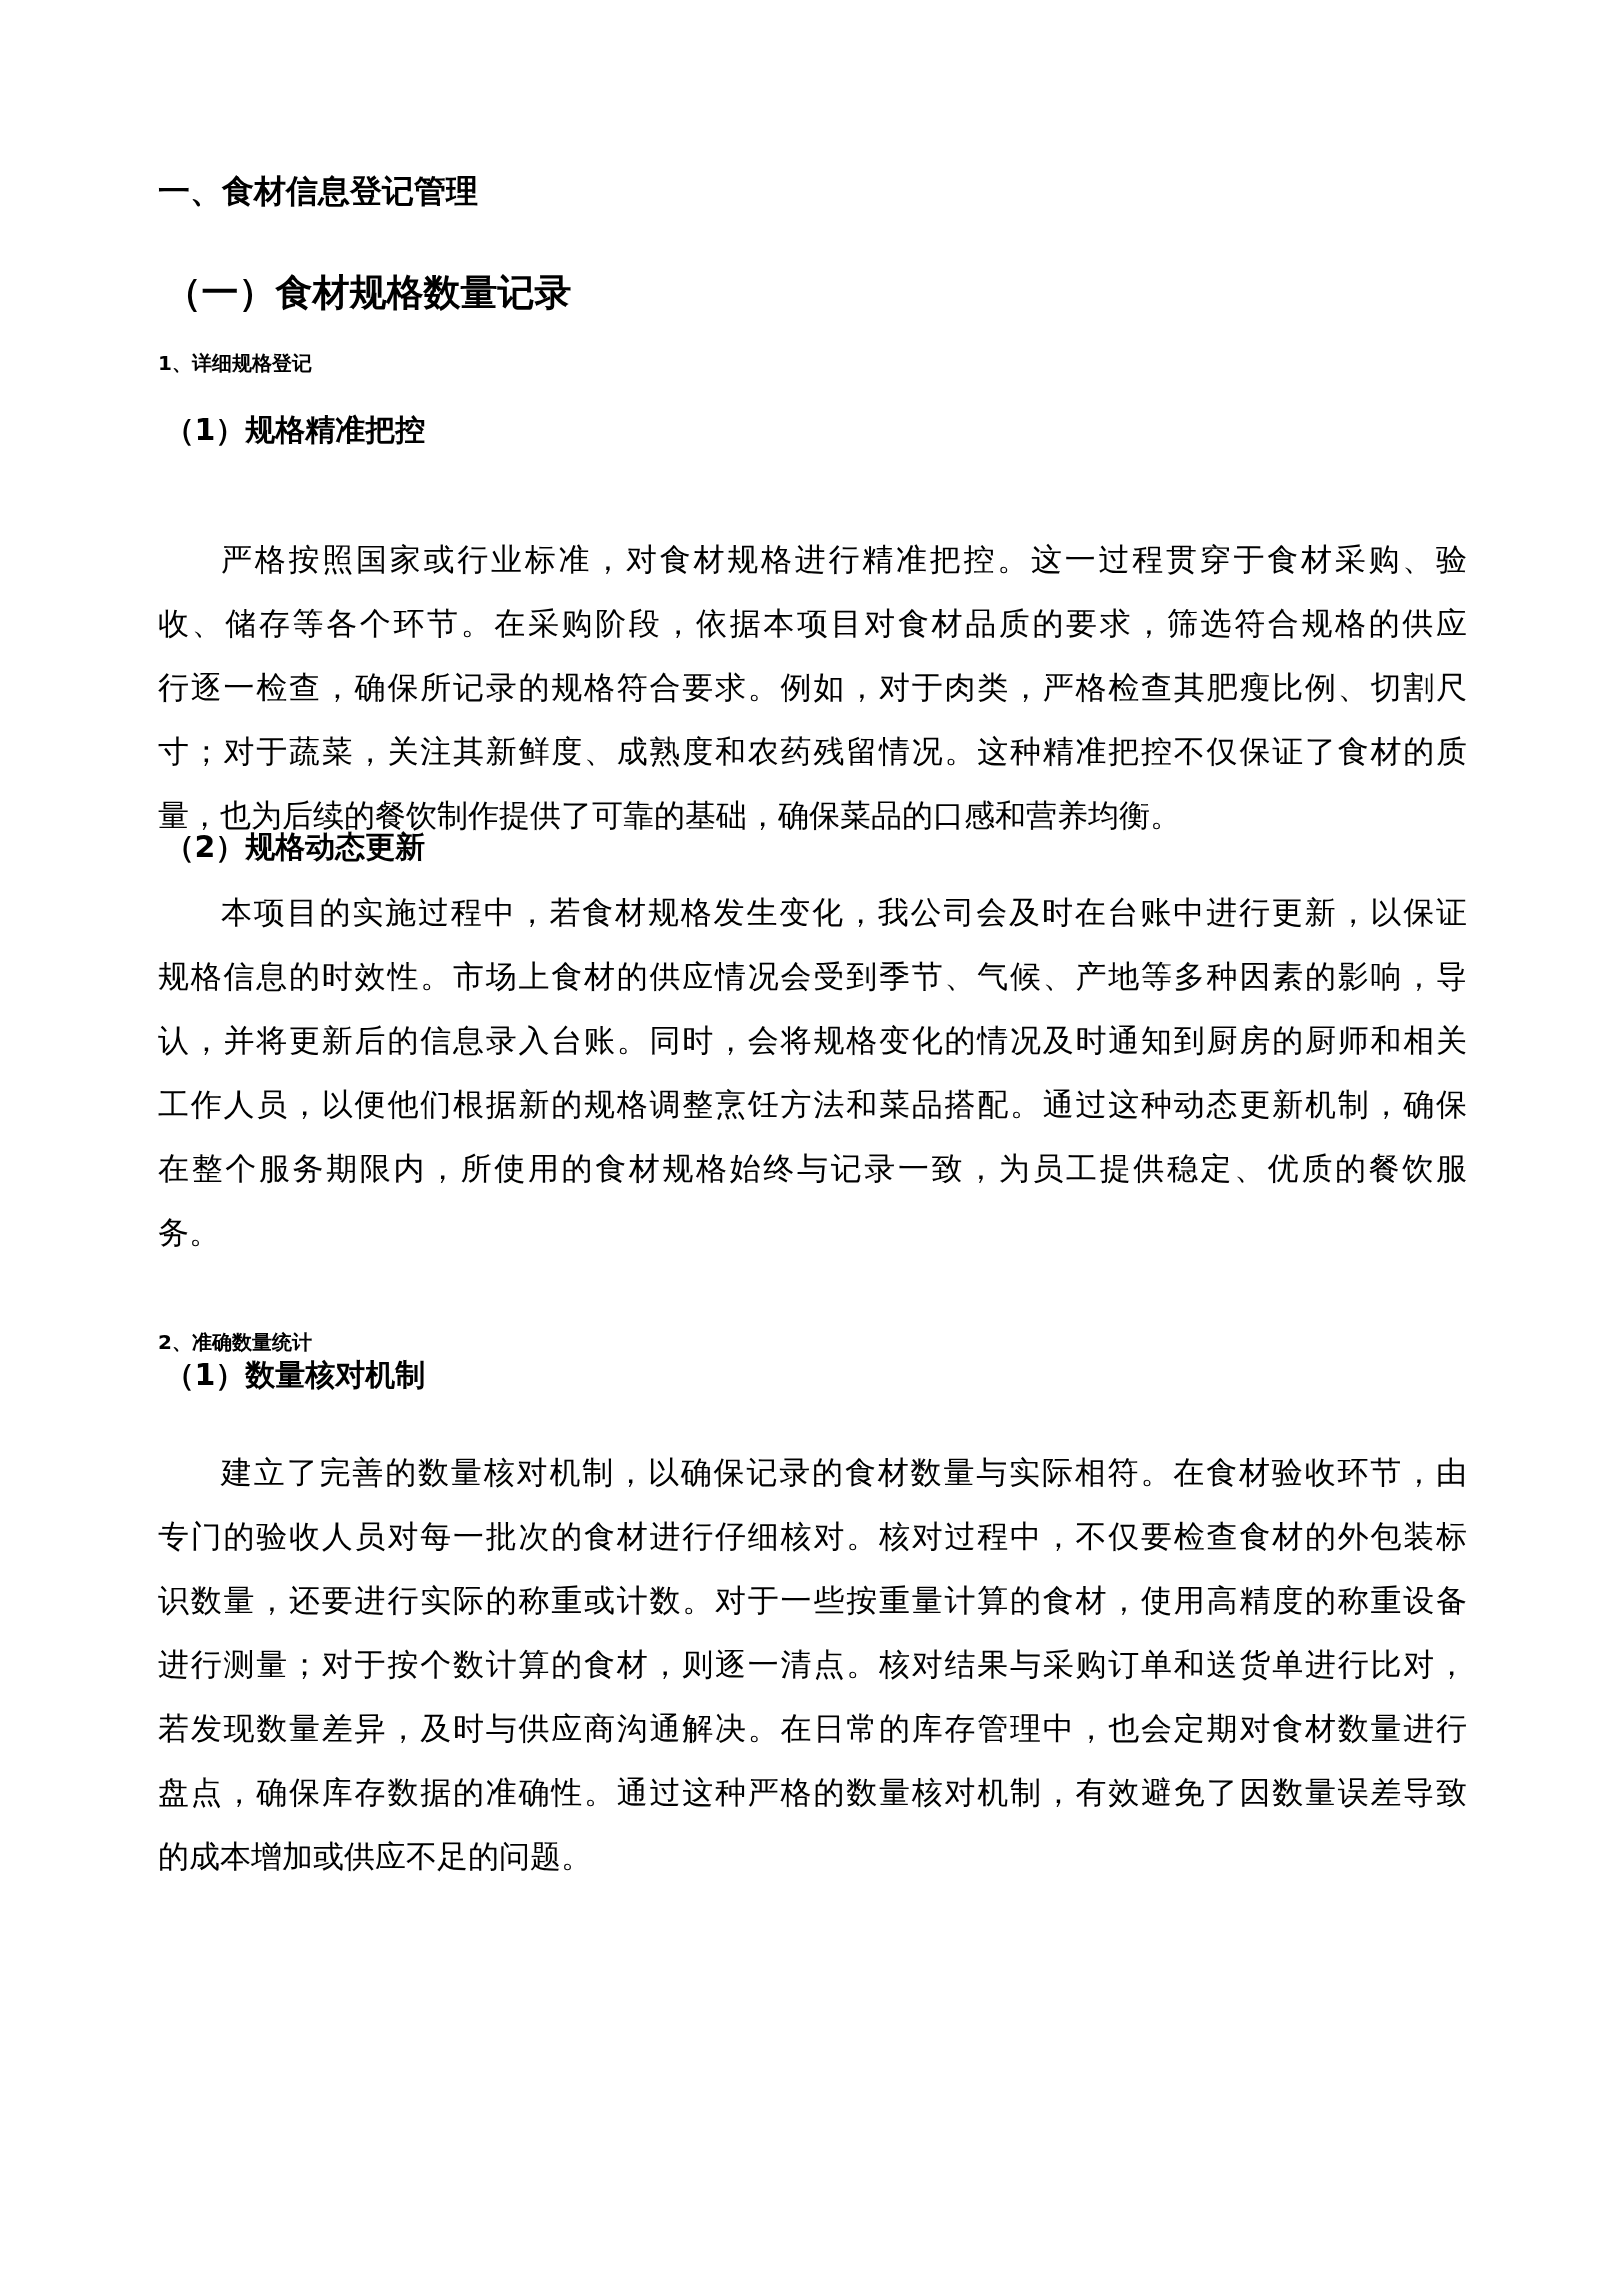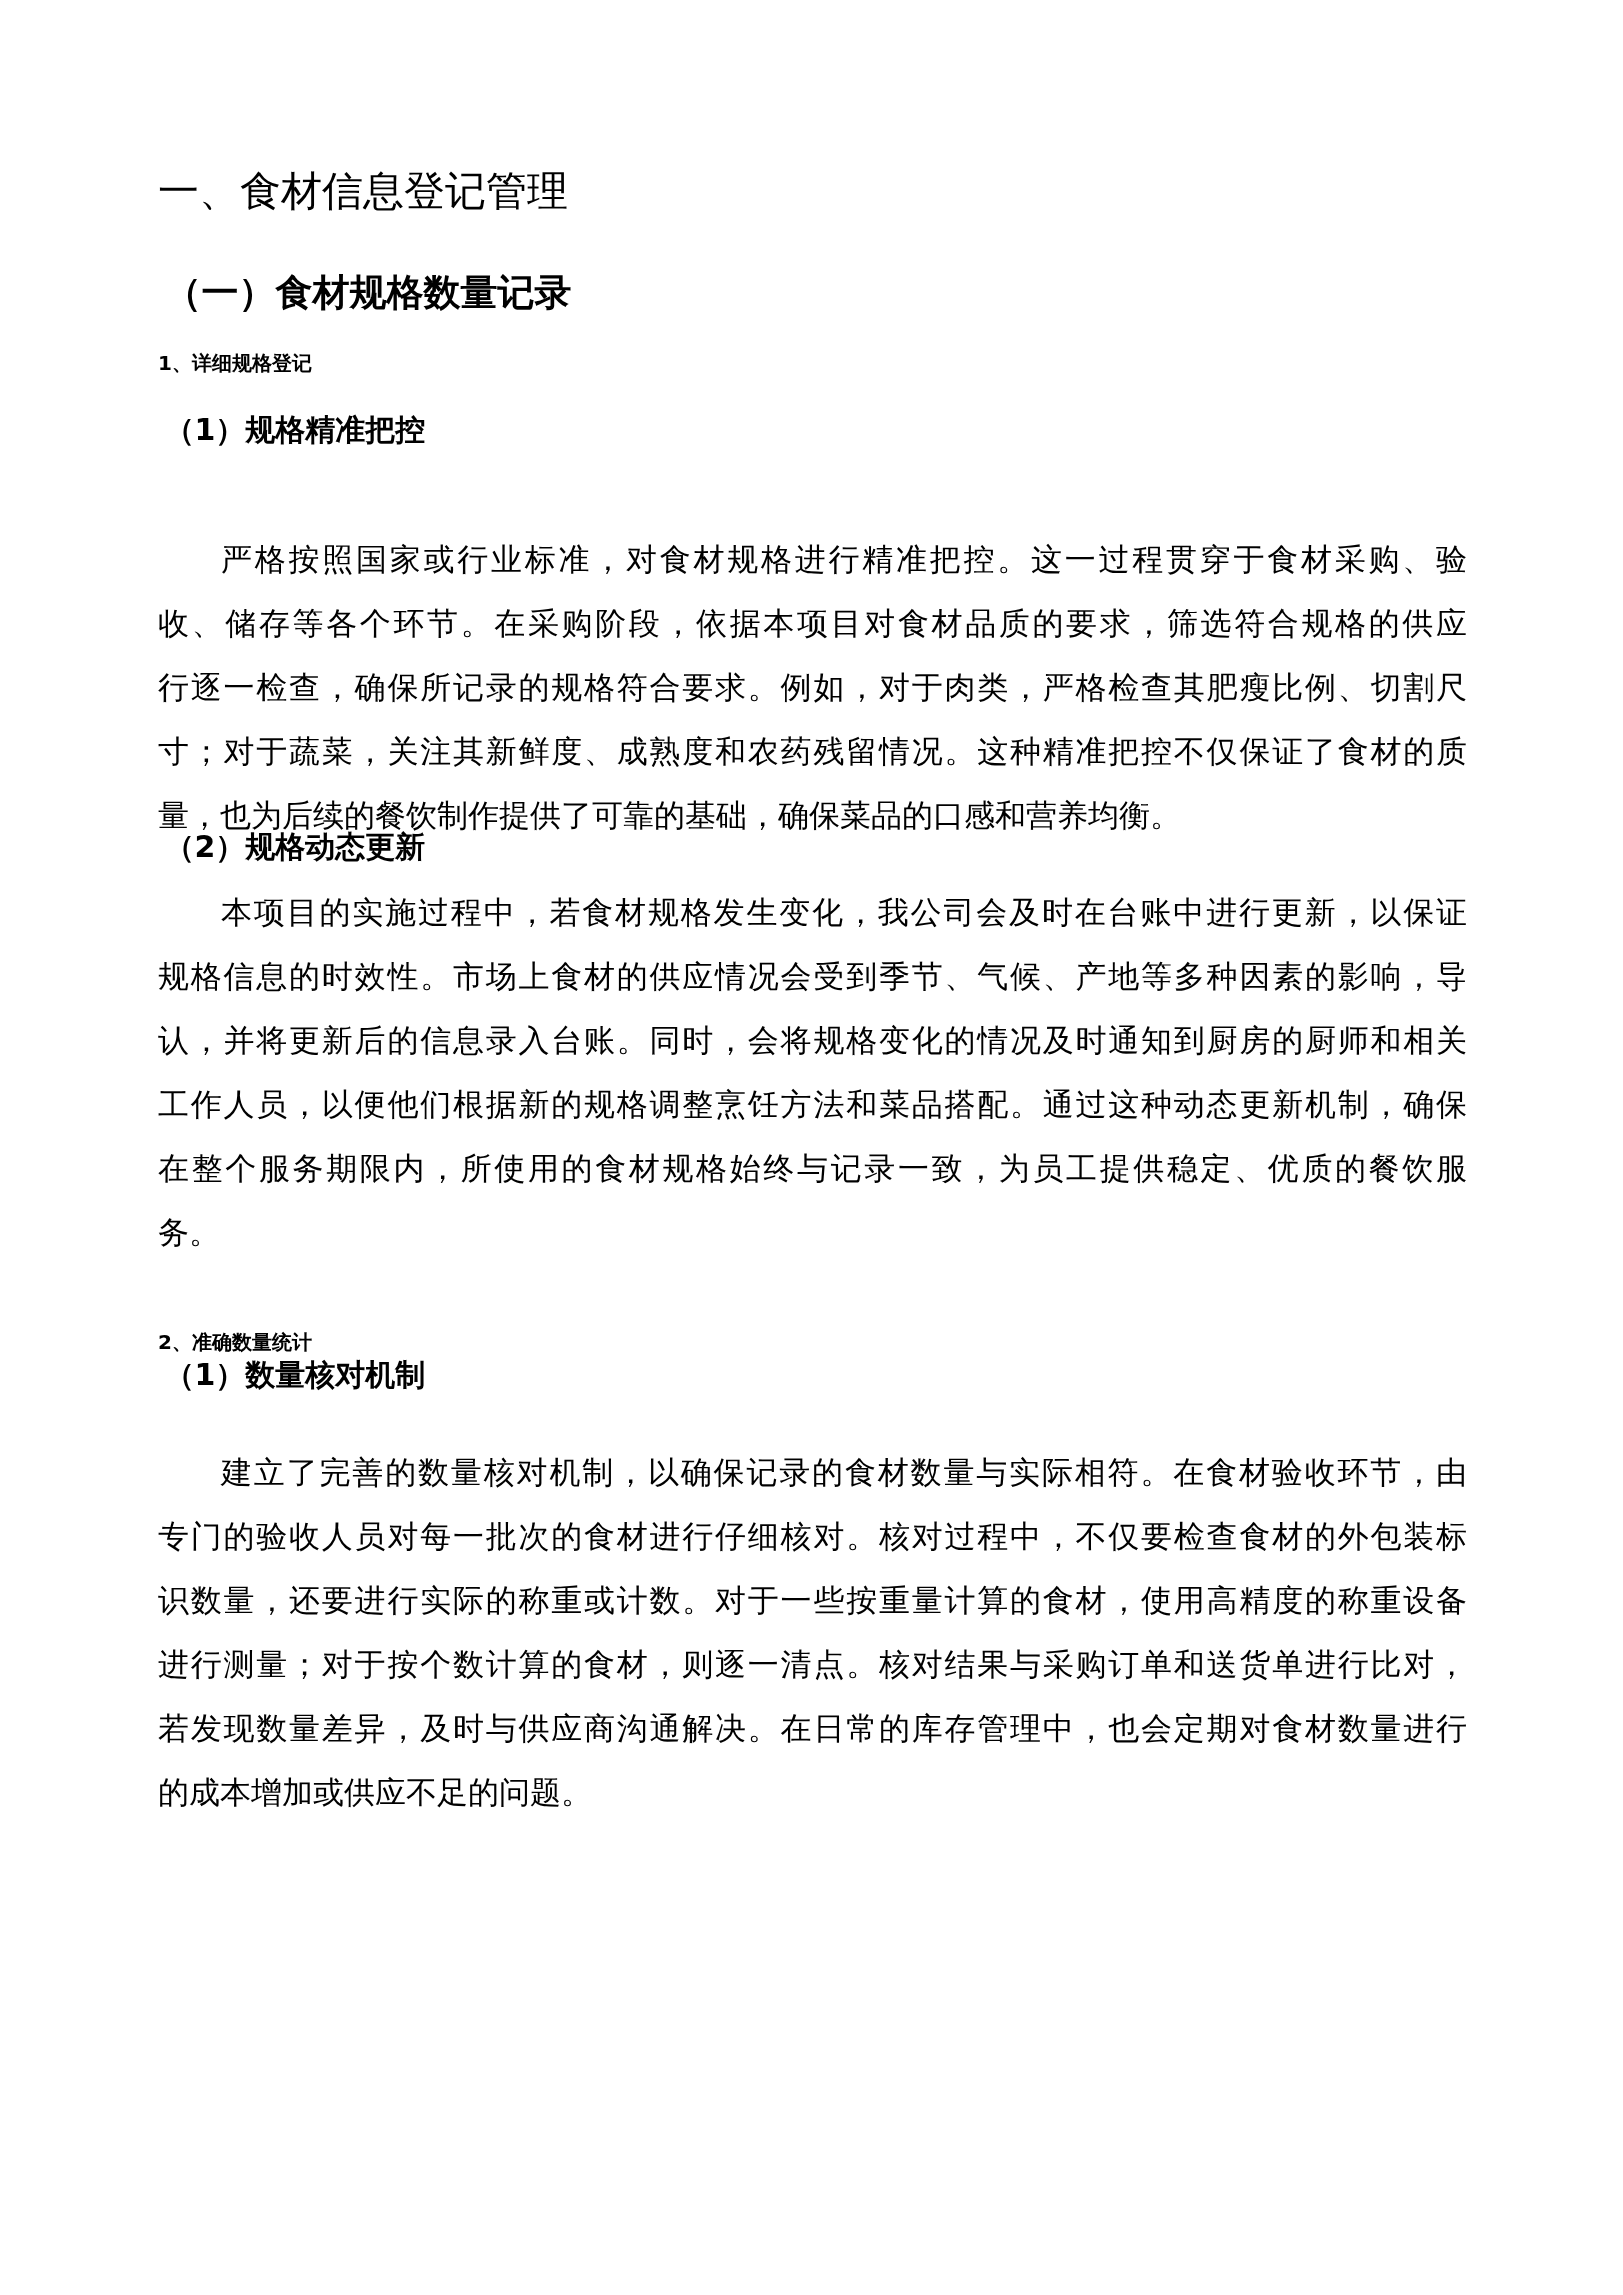--- a/index.html
+++ b/index.html
@@ -7,21 +7,21 @@
     width: 1623px; height: 2295px; position: relative; overflow: hidden;
     color: #000000;
     font-family: "DejaVu Serif", "Liberation Serif", serif;
   }
   .page {
     position: absolute; left: 158px; top: 0; width: 1309px;
   }
   .h1 {
     position: absolute; left: 0; top: 162px;
     font-family: "DejaVu Sans", "Liberation Sans", sans-serif;
-    font-weight: normal; font-size: 41px; line-height: 59px; white-space: nowrap;
+    font-weight: bold; font-size: 32px; line-height: 59px; white-space: nowrap;
   }
   .h2 {
     position: absolute; left: 6.5px; top: 267px;
     font-family: Liberation Sans, sans-serif;
     font-weight: bold; font-size: 37px; line-height: 52px; white-space: nowrap;
   }
   .h3 {
     position: absolute; left: 0; white-space: nowrap;
     font-family: "DejaVu Sans", "Liberation Sans", sans-serif;
     font-weight: bold; font-size: 20px; line-height: 46px;
@@ -72,17 +72,18 @@
 
   <div class="h3" style="top:1319px;">2、准确数量统计</div>
   <div class="h4" style="top:1352px;">（1）数量核对机制</div>
 
   <div class="para" style="top:1440px;">
     <span class="line indent">建立了完善的数量核对机制，以确保记录的食材数量与实际相符。在食材验收环节，由</span>
     <span class="line">专门的验收人员对每一批次的食材进行仔细核对。核对过程中，不仅要检查食材的外包装标</span>
     <span class="line">识数量，还要进行实际的称重或计数。对于一些按重量计算的食材，使用高精度的称重设备</span>
     <span class="line">进行测量；对于按个数计算的食材，则逐一清点。核对结果与采购订单和送货单进行比对，</span>
     <span class="line">若发现数量差异，及时与供应商沟通解决。在日常的库存管理中，也会定期对食材数量进行</span>
+    <span class="line">盘点，确保库存数据的准确性。通过这种严格的数量核对机制，有效避免了因数量误差导致</span>
     <span class="line last">的成本增加或供应不足的问题。</span>
   </div>
 
 </div>
 
 
 </body></html>

